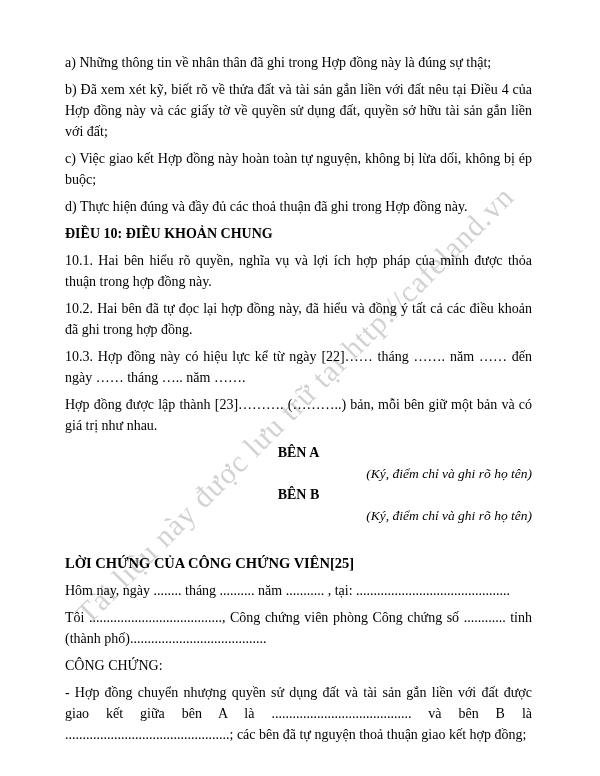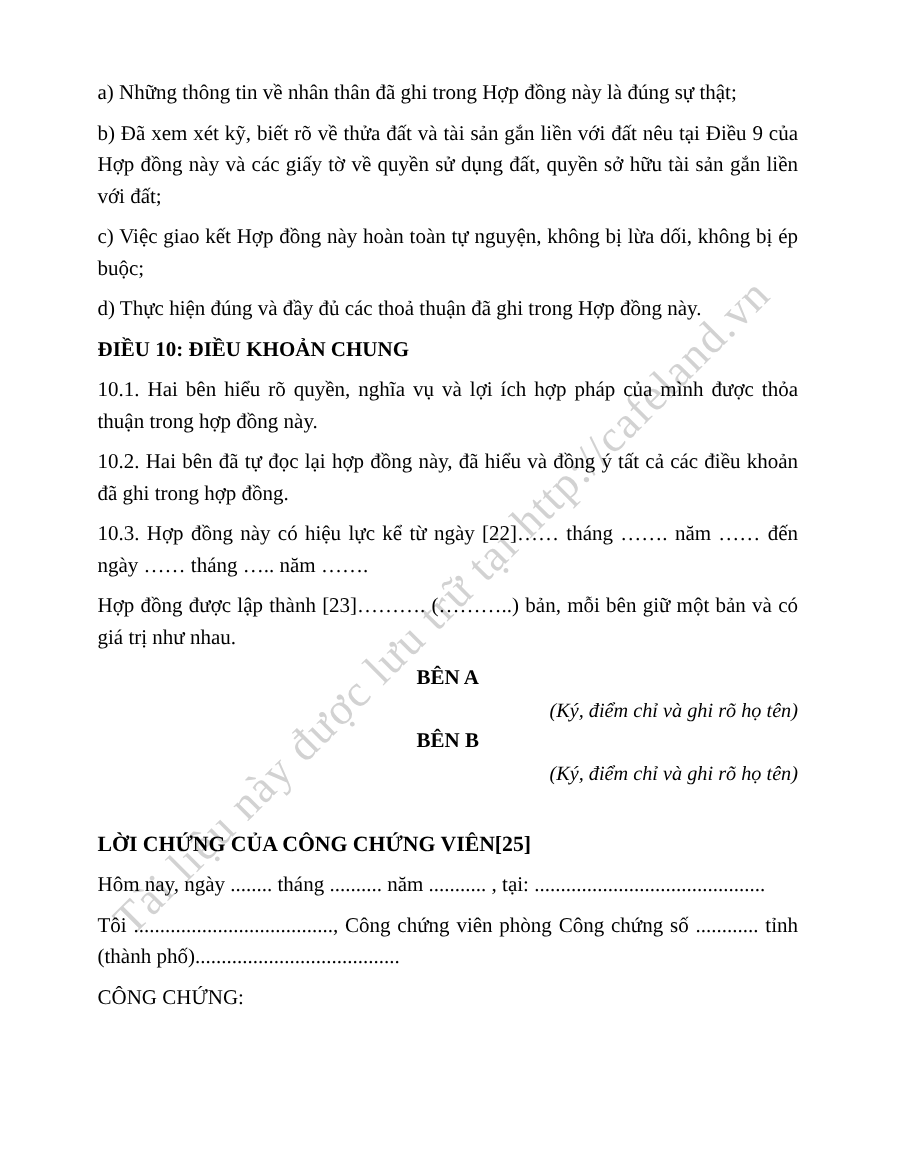--- a/index.html
+++ b/index.html
@@ -70,21 +70,21 @@
   }
 </style>
 </head>
 <body>
 
 <div class="page">
   <div class="watermark">Tài liệu này được lưu trữ tại http://cafeland.vn</div>
 
   <div class="content">
     <p class="para">a) Những thông tin về nhân thân đã ghi trong Hợp đồng này là đúng sự thật;</p>
-    <p class="para">b) Đã xem xét kỹ, biết rõ về thửa đất và tài sản gắn liền với đất nêu tại Điều 9 của Hợp đồng này và các giấy tờ về quyền sử dụng đất, quyền sở hữu tài sản gắn liền với đất;</p>
+    <p class="para">b) Đã xem xét kỹ, biết rõ về thửa đất và tài sản gắn liền với đất nêu tại Điều 4 của Hợp đồng này và các giấy tờ về quyền sử dụng đất, quyền sở hữu tài sản gắn liền với đất;</p>
     <p class="para">c) Việc giao kết Hợp đồng này hoàn toàn tự nguyện, không bị lừa dối, không bị ép buộc;</p>
     <p class="para">d) Thực hiện đúng và đầy đủ các thoả thuận đã ghi trong Hợp đồng này.</p>
 
     <p class="para heading">ĐIỀU 10: ĐIỀU KHOẢN CHUNG</p>
     <p class="para">10.1. Hai bên hiểu rõ quyền, nghĩa vụ và lợi ích hợp pháp của mình được thỏa thuận trong hợp đồng này.</p>
     <p class="para">10.2. Hai bên đã tự đọc lại hợp đồng này, đã hiểu và đồng ý tất cả các điều khoản đã ghi trong hợp đồng.</p>
     <p class="para">10.3. Hợp đồng này có hiệu lực kể từ ngày [22]…… tháng ……. năm …… đến ngày …… tháng ….. năm …….</p>
     <p class="para">Hợp đồng được lập thành [23]………. (………..) bản, mỗi bên giữ một bản và có giá trị như nhau.</p>
 
     <div class="sig-row">
@@ -96,14 +96,15 @@
         <div class="sig-name">BÊN B</div>
         <div class="sig-note">(Ký, điểm chỉ và ghi rõ họ tên)</div>
       </div>
     </div>
 
     <p class="notary-title">LỜI CHỨNG CỦA CÔNG CHỨNG VIÊN[25]</p>
     <p class="para leftline">Hôm nay, ngày ........ tháng .......... năm ........... , tại: ............................................</p>
     <p class="para no-gap fulljust">Tôi ......................................, Công chứng viên phòng Công chứng số ............ tỉnh</p>
     <p class="para leftline">(thành phố).......................................</p>
     <p class="para leftline">CÔNG CHỨNG:</p>
+    <p class="para">- Hợp đồng chuyển nhượng quyền sử dụng đất và tài sản gắn liền với đất được giao kết giữa bên A là ........................................ và bên B là ...............................................; các bên đã tự nguyện thoả thuận giao kết hợp đồng;</p>
   </div>
 </div>
 
 </body></html>

